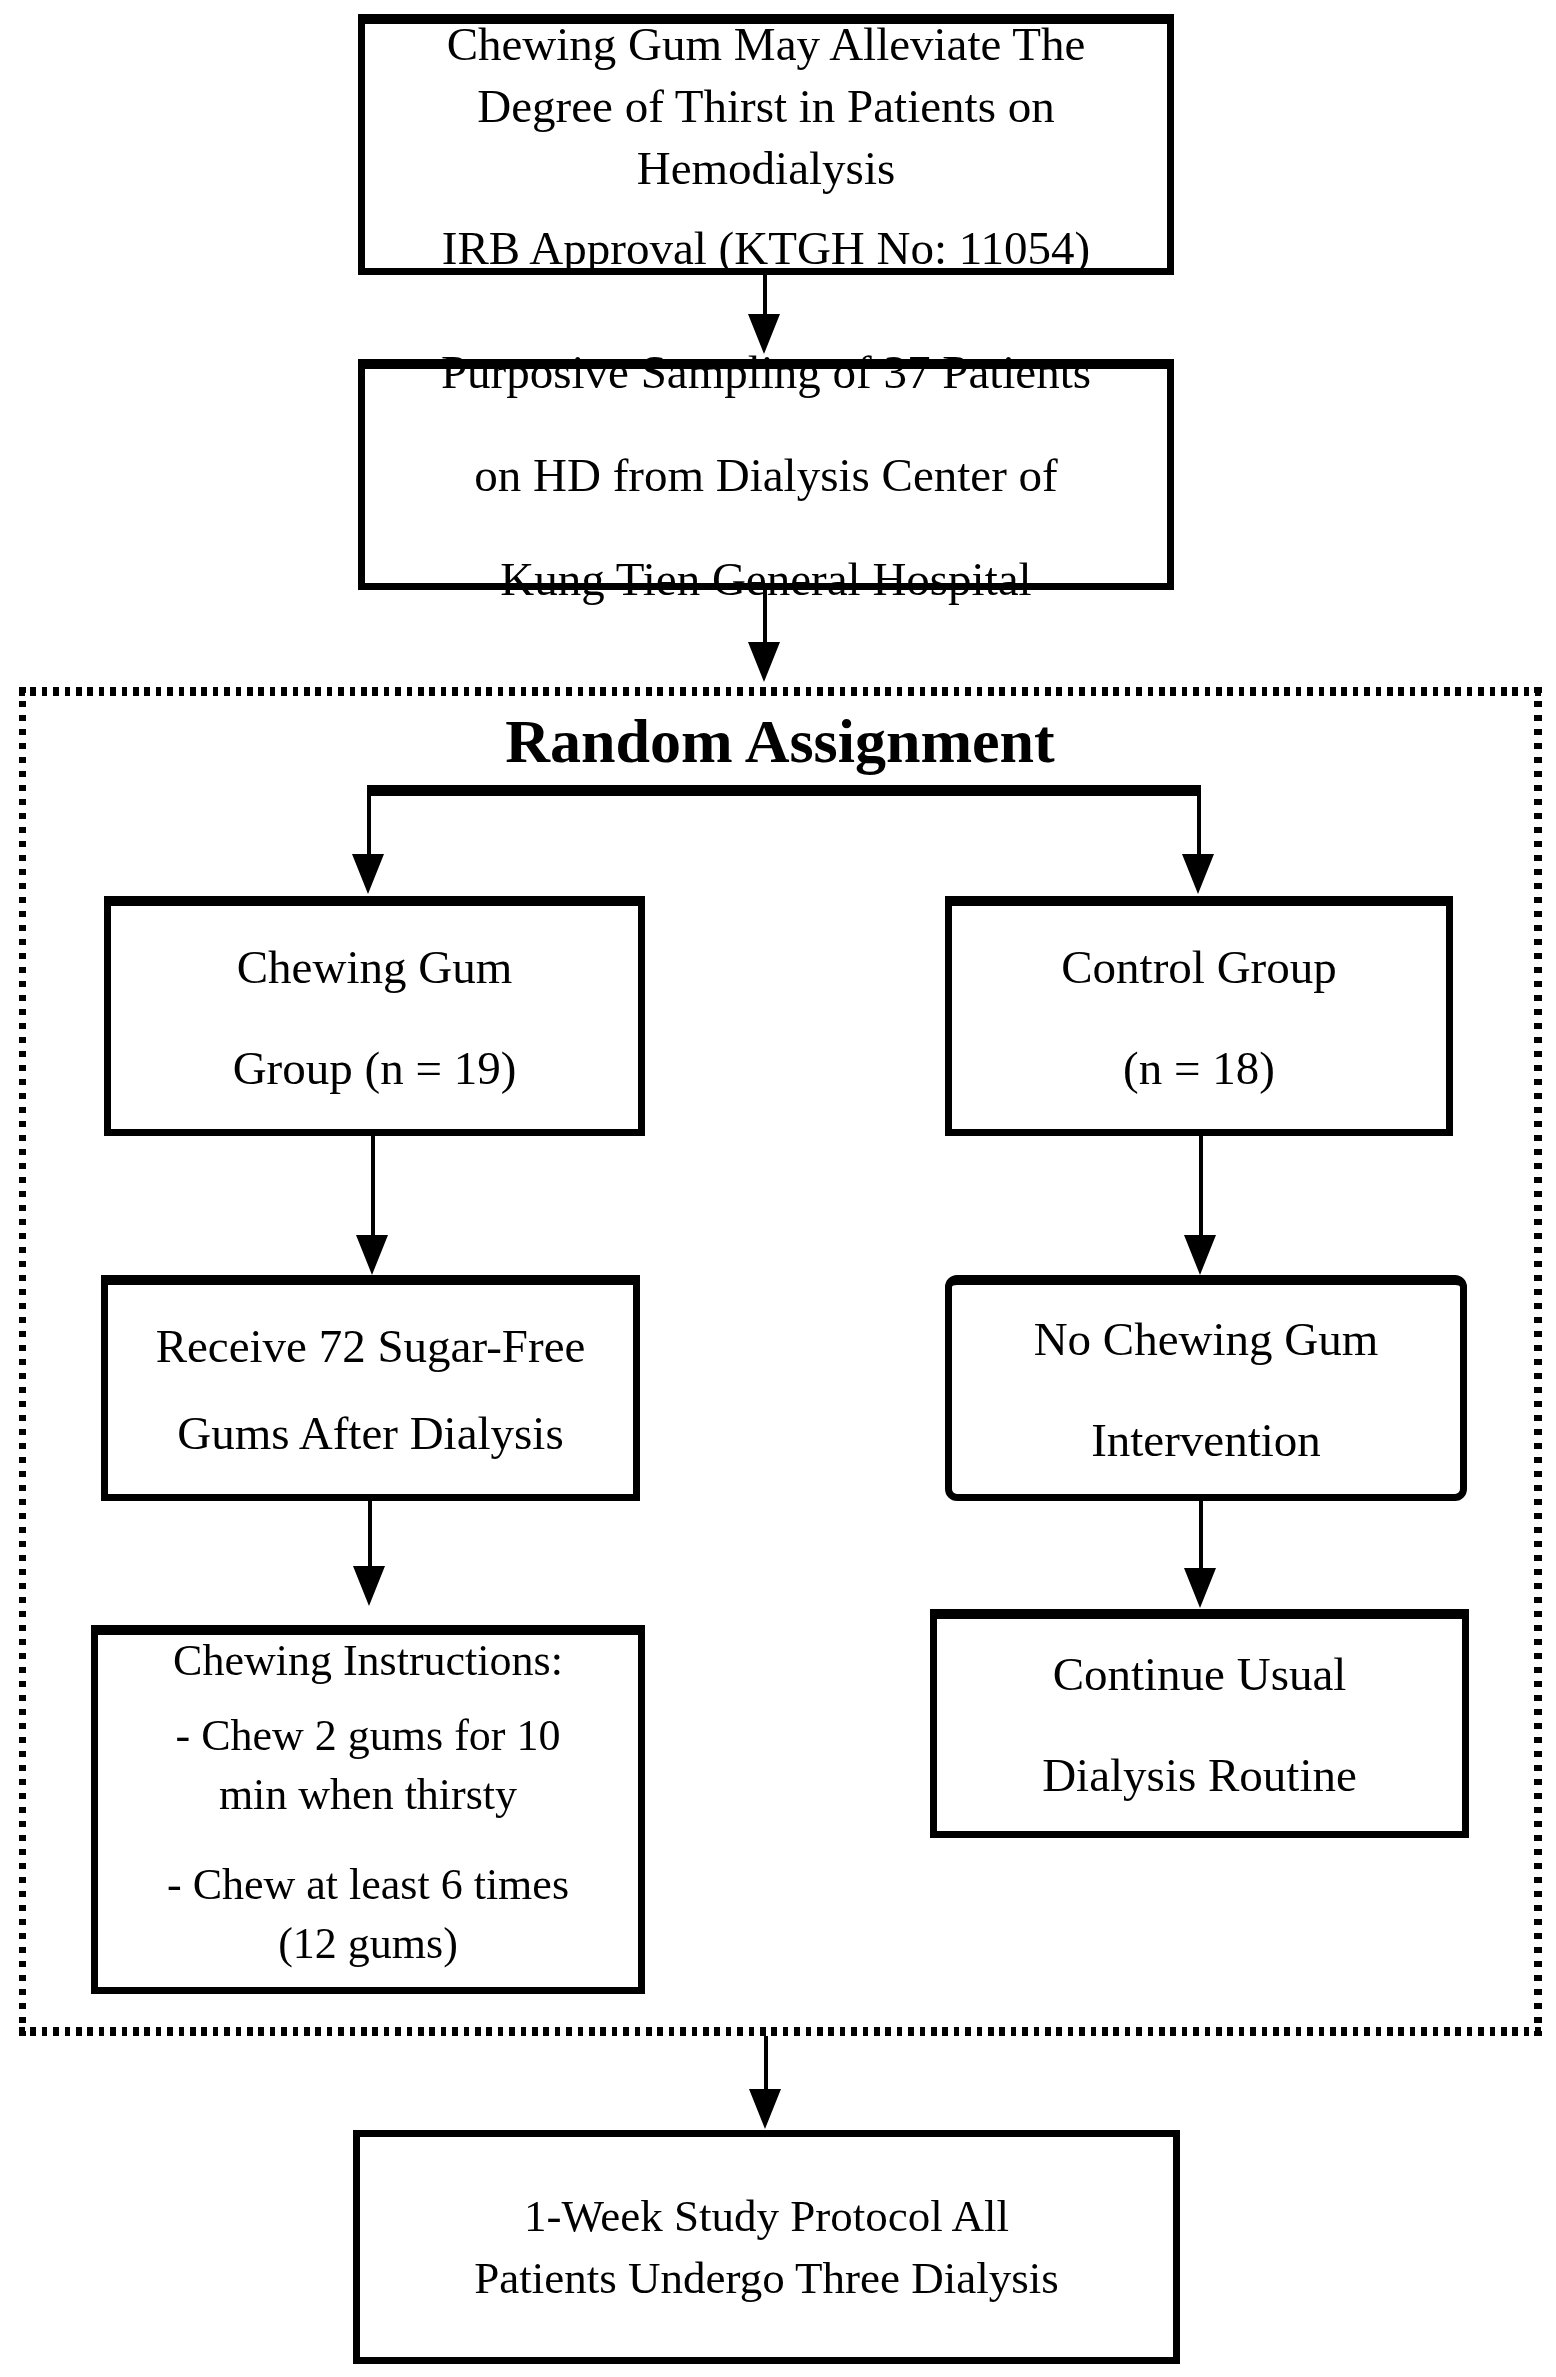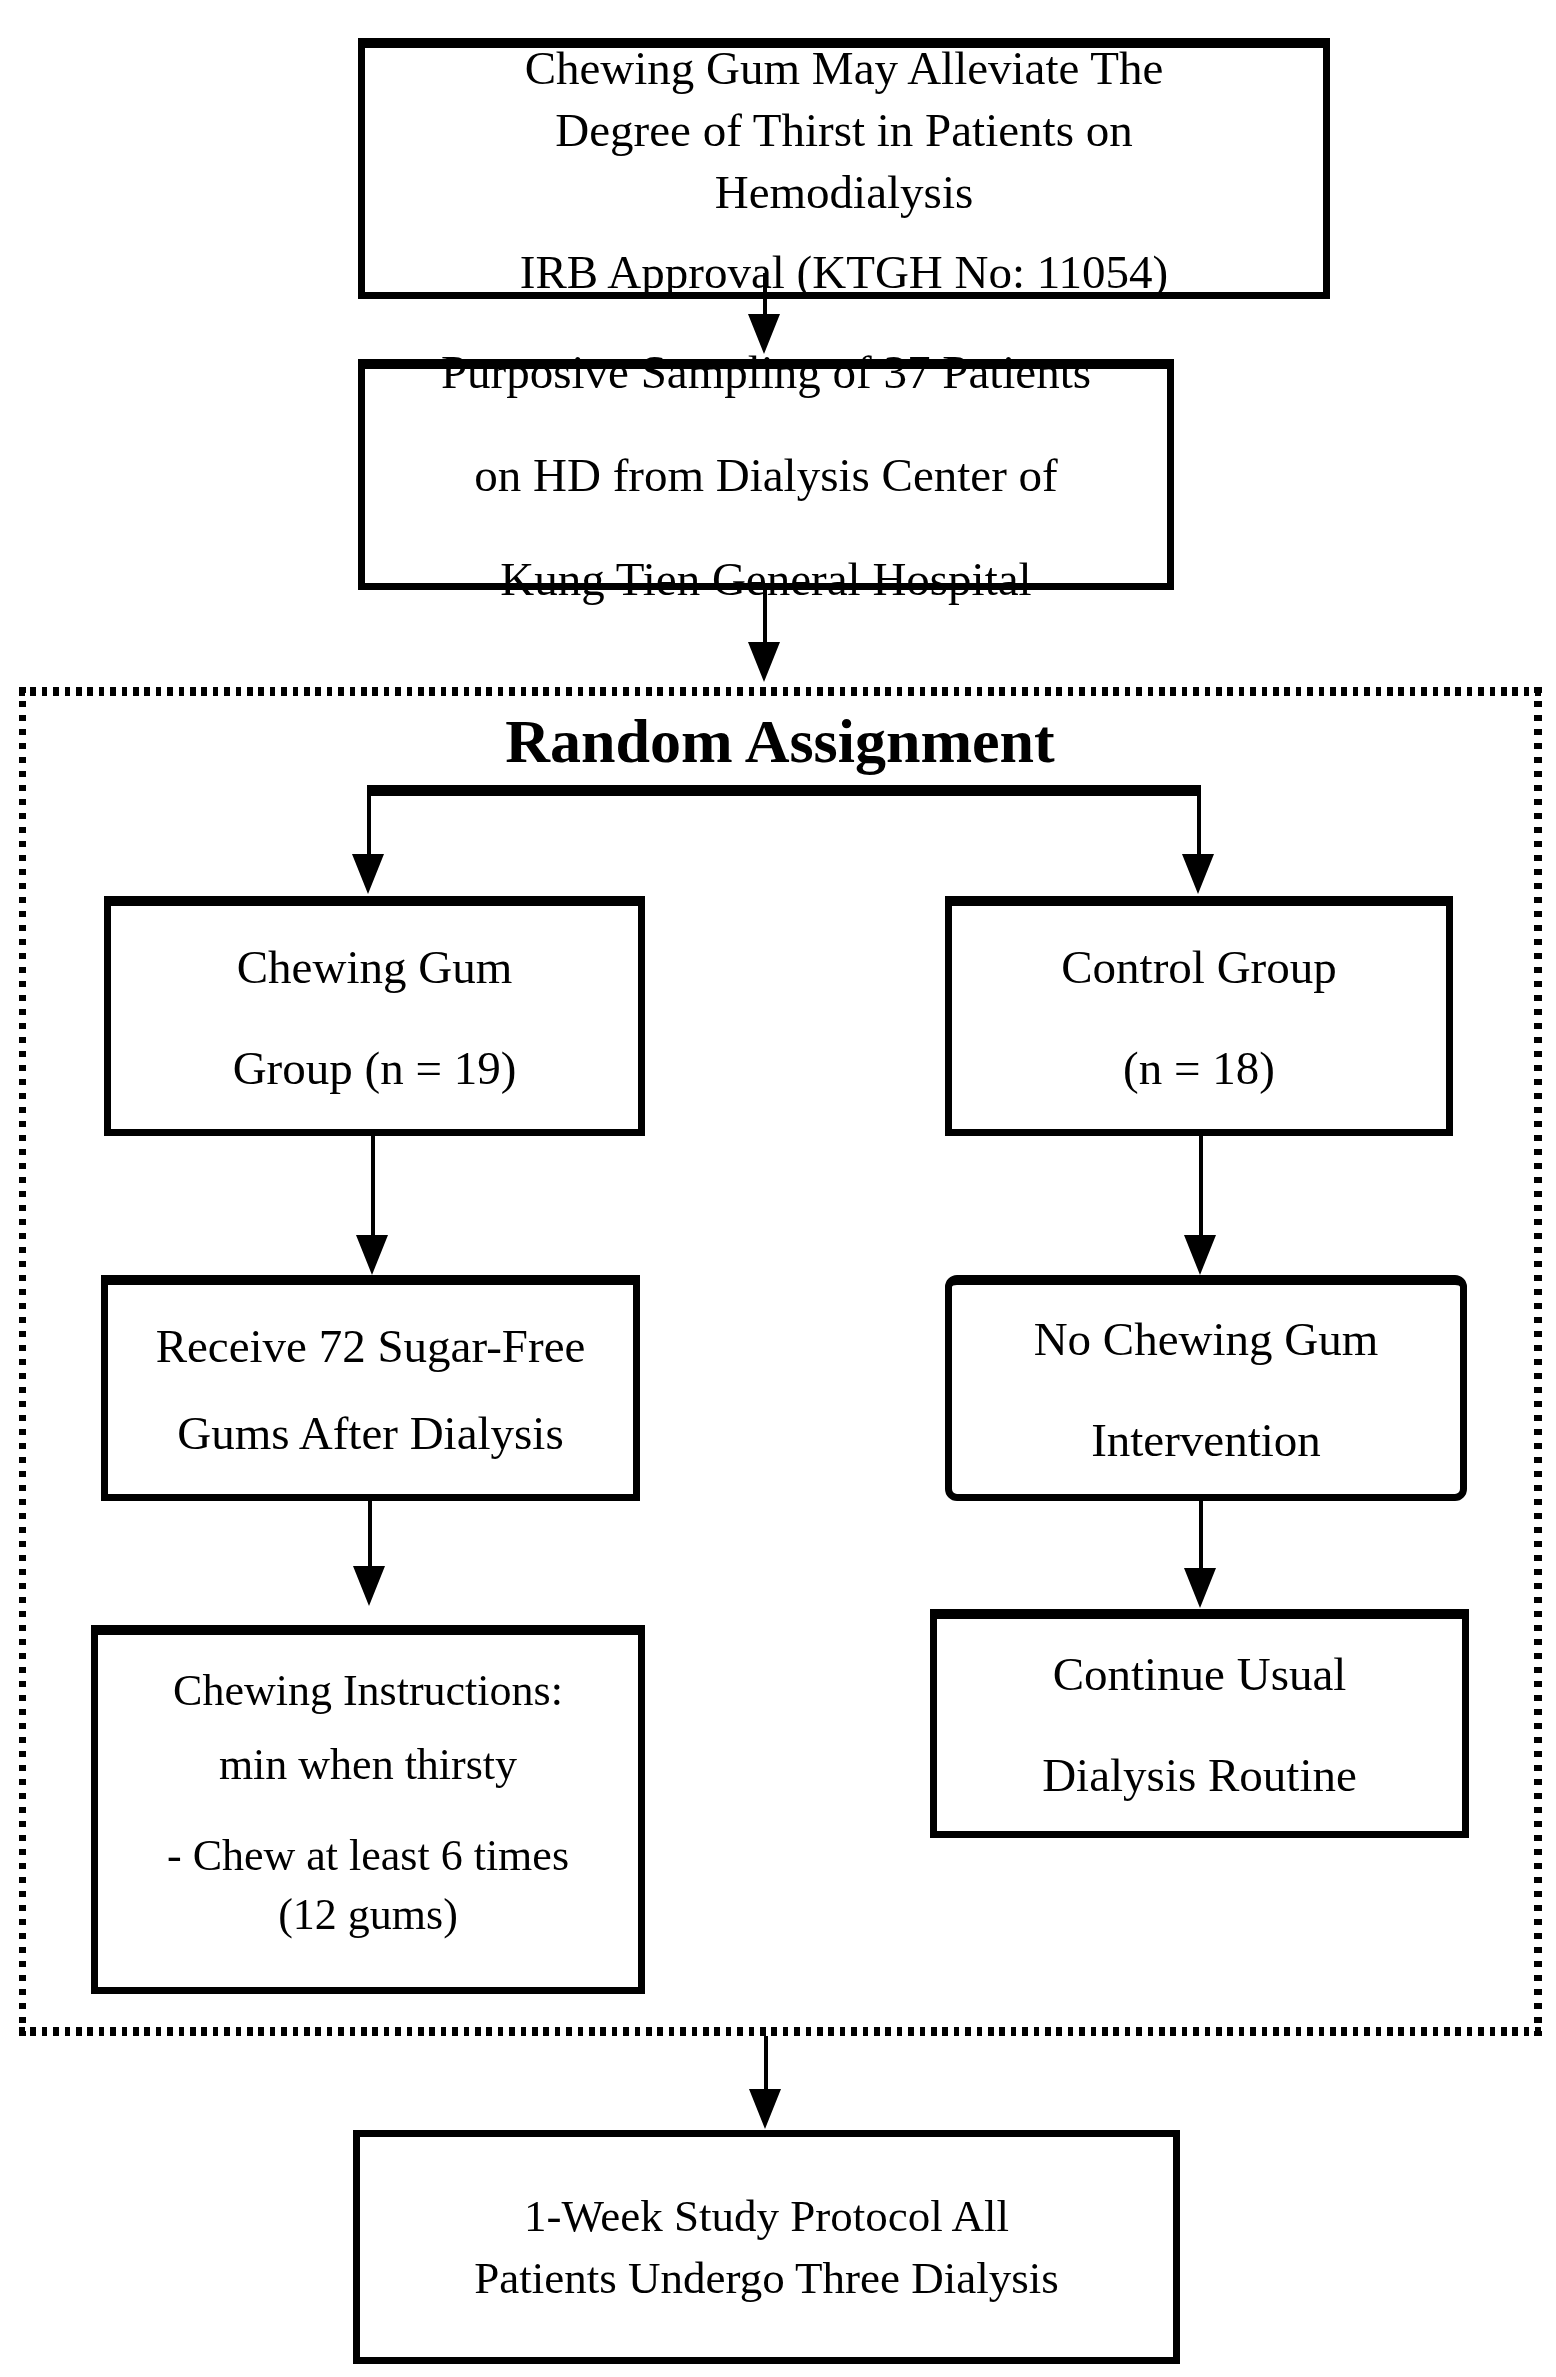--- a/index.html
+++ b/index.html
@@ -47,21 +47,21 @@
   .dot-v {
     position:absolute; width:7.8px;
     background:repeating-linear-gradient(180deg, var(--ink) 0 6.4px, transparent 6.4px 14px);
   }
 </style>
 </head>
 <body>
 
 <div class="canvas">
 
-  <div class="box fs-big" style="left:358px; top:14px; width:972px; height:261px;margin-top:24px;">
+  <div class="box fs-big" style="left:358px; top:14px; width:816px; height:261px;">
     <div class="line">Chewing Gum May Alleviate The</div>
     <div class="line">Degree of Thirst in Patients on</div>
     <div class="line">Hemodialysis</div>
     <div class="line irb-line">IRB Approval (KTGH No: 11054)</div>
   </div>
 
   <div class="vline" style="left:763px; top:273px; height:44px;"></div>
   <div class="ahead" style="left:748px; top:314px;"></div>
 
   <div class="box fs-mid sampling" style="left:358px; top:359px; width:816px; height:231px;">
@@ -114,20 +114,21 @@
   </div>
 
   <div class="vline" style="left:368px;  top:1500px; height:67px;"></div>
   <div class="ahead" style="left:353px;  top:1566px;"></div>
   <div class="vline" style="left:1199px; top:1500px; height:70px;"></div>
   <div class="ahead" style="left:1184px; top:1568px;"></div>
 
   <div class="box instructions" style="left:91px; top:1606px; width:554px; height:369px;">
     <div class="line">Chewing Instructions:</div>
     <div class="para">
+      <div class="line">- Chew 2 gums for 10</div>
       <div class="line">min when thirsty</div>
     </div>
     <div class="para">
       <div class="line">- Chew at least 6 times</div>
       <div class="line">(12 gums)</div>
     </div>
   </div>
 
   <div class="box fs-mid lh-loose" style="left:930px; top:1609px; width:539px; height:229px;">
     <div class="line">Continue Usual</div>

